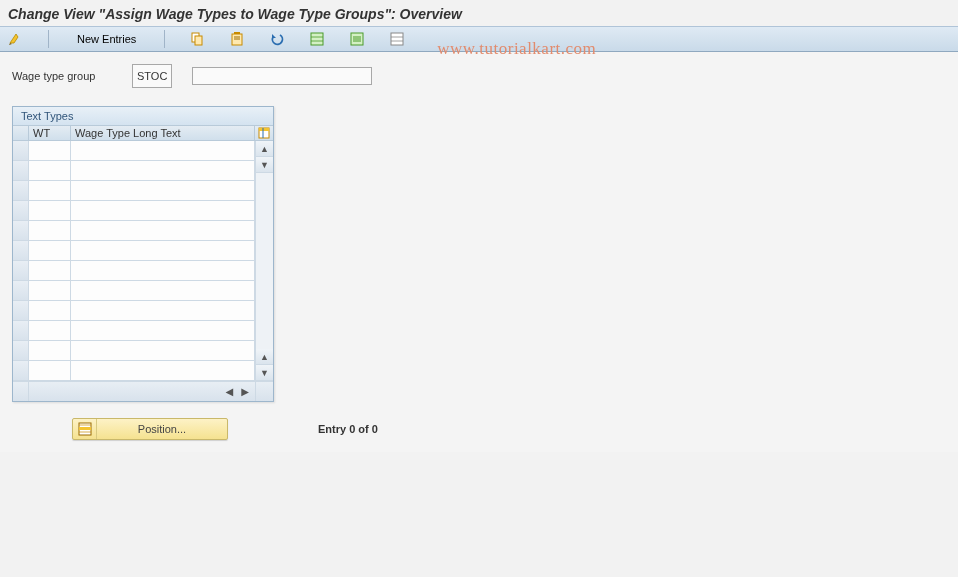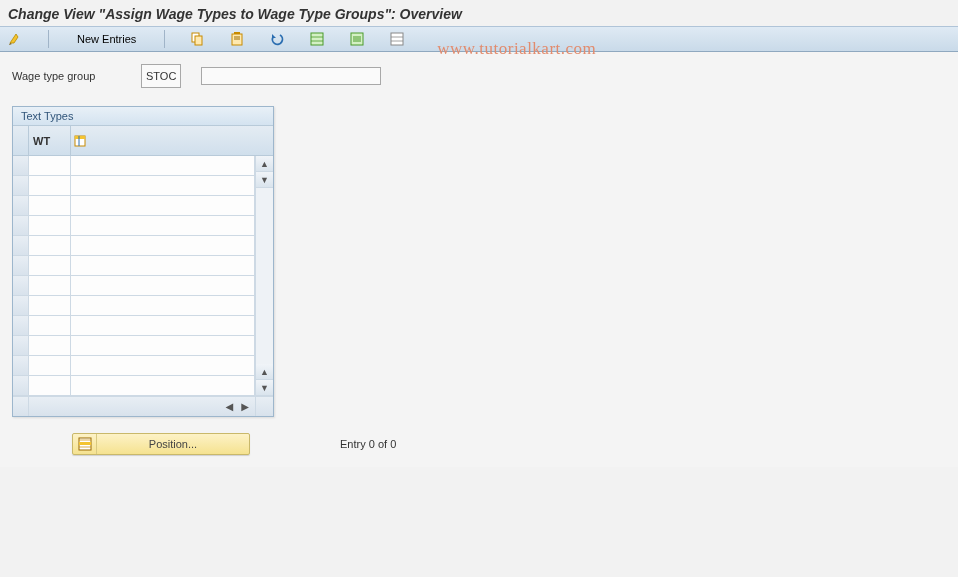--- a/index.html
+++ b/index.html
@@ -76,21 +76,20 @@
       min-width: 100px;
     }
     .field-short {
       border: 1px solid #a8a8a8;
       background: #fafafa;
       padding: 10px 4px;
       font-size: 11px;
       width: 40px;
       height: 24px;
       color: #333;
-      margin-left: 9px;
     }
     .field-long {
       border: 1px solid #a8a8a8;
       background: #fafafa;
       padding: 2px 4px;
       font-size: 11px;
       width: 180px;
       height: 18px;
     }
     .table-container {
@@ -103,22 +102,21 @@
       background: linear-gradient(to bottom, #e8f0f7, #d4e3f0);
       padding: 3px 8px;
       font-size: 11px;
       color: #31557a;
       border-bottom: 1px solid #b8cad9;
     }
     .table-header {
       display: flex;
       background: linear-gradient(to bottom, #e4ecf3, #d0dfec);
       border-bottom: 1px solid #b8cad9;
-      height: 30px;
-      font-weight: bold;
+      height: 15px;
     }
     .th {
       border-right: 1px solid #b8cad9;
       padding: 3px 4px;
       font-size: 11px;
       color: #333;
       display: flex;
       align-items: center;
     }
     .th-sel { width: 16px; }
@@ -193,41 +191,42 @@
       gap: 90px;
       padding-left: 60px;
     }
     .position-btn {
       display: flex;
       align-items: center;
       background: linear-gradient(to bottom, #fdf2c6, #f5e290);
       border: 1px solid #c9b86a;
       border-radius: 2px;
       height: 22px;
-      width: 178px;
+      width: 156px;
       cursor: pointer;
       box-shadow: 0 1px 1px rgba(0,0,0,0.15);
     }
     .position-btn .icon-box {
       width: 24px;
       height: 100%;
       display: flex;
       align-items: center;
       justify-content: center;
       border-right: 1px solid #d9ca82;
     }
     .position-btn .label {
       flex: 1;
       text-align: center;
       font-size: 11px;
       color: #444;
     }
     .entry-text {
       font-size: 11px;
       color: #333;
+      font-weight: bold;
     }
     
     svg { display: block; }
   </style>
 </head>
 <body>
 
 <div class="title-bar">
   <h1>Change View "Assign Wage Types to Wage Type Groups": Overview</h1>
 </div>
@@ -291,20 +290,21 @@
     <span class="field-label">Wage type group</span>
     <input class="field-short" readonly="" value="STOC" style="">
     <input class="field-long" readonly="" value="" style="">
   </div>
 
   <div class="table-container">
     <div class="table-title">Text Types</div>
     <div class="table-header">
       <div class="th th-sel"></div>
       <div class="th th-wt">WT</div>
+      <div class="th th-long">Wage Type Long Text</div>
       <div class="th-settings">
         <svg width="12" height="12" viewBox="0 0 12 12">
           <rect x="1" y="1" width="10" height="10" fill="#fff" stroke="#c78a00" stroke-width="1"></rect>
           <rect x="1" y="1" width="10" height="3" fill="#f4c430"></rect>
           <line x1="5" y1="1" x2="5" y2="11" stroke="#2a6db0" stroke-width="1"></line>
         </svg>
       </div>
     </div>
     <div class="table-body">
       <div class="rows-area" id="rows-area">

